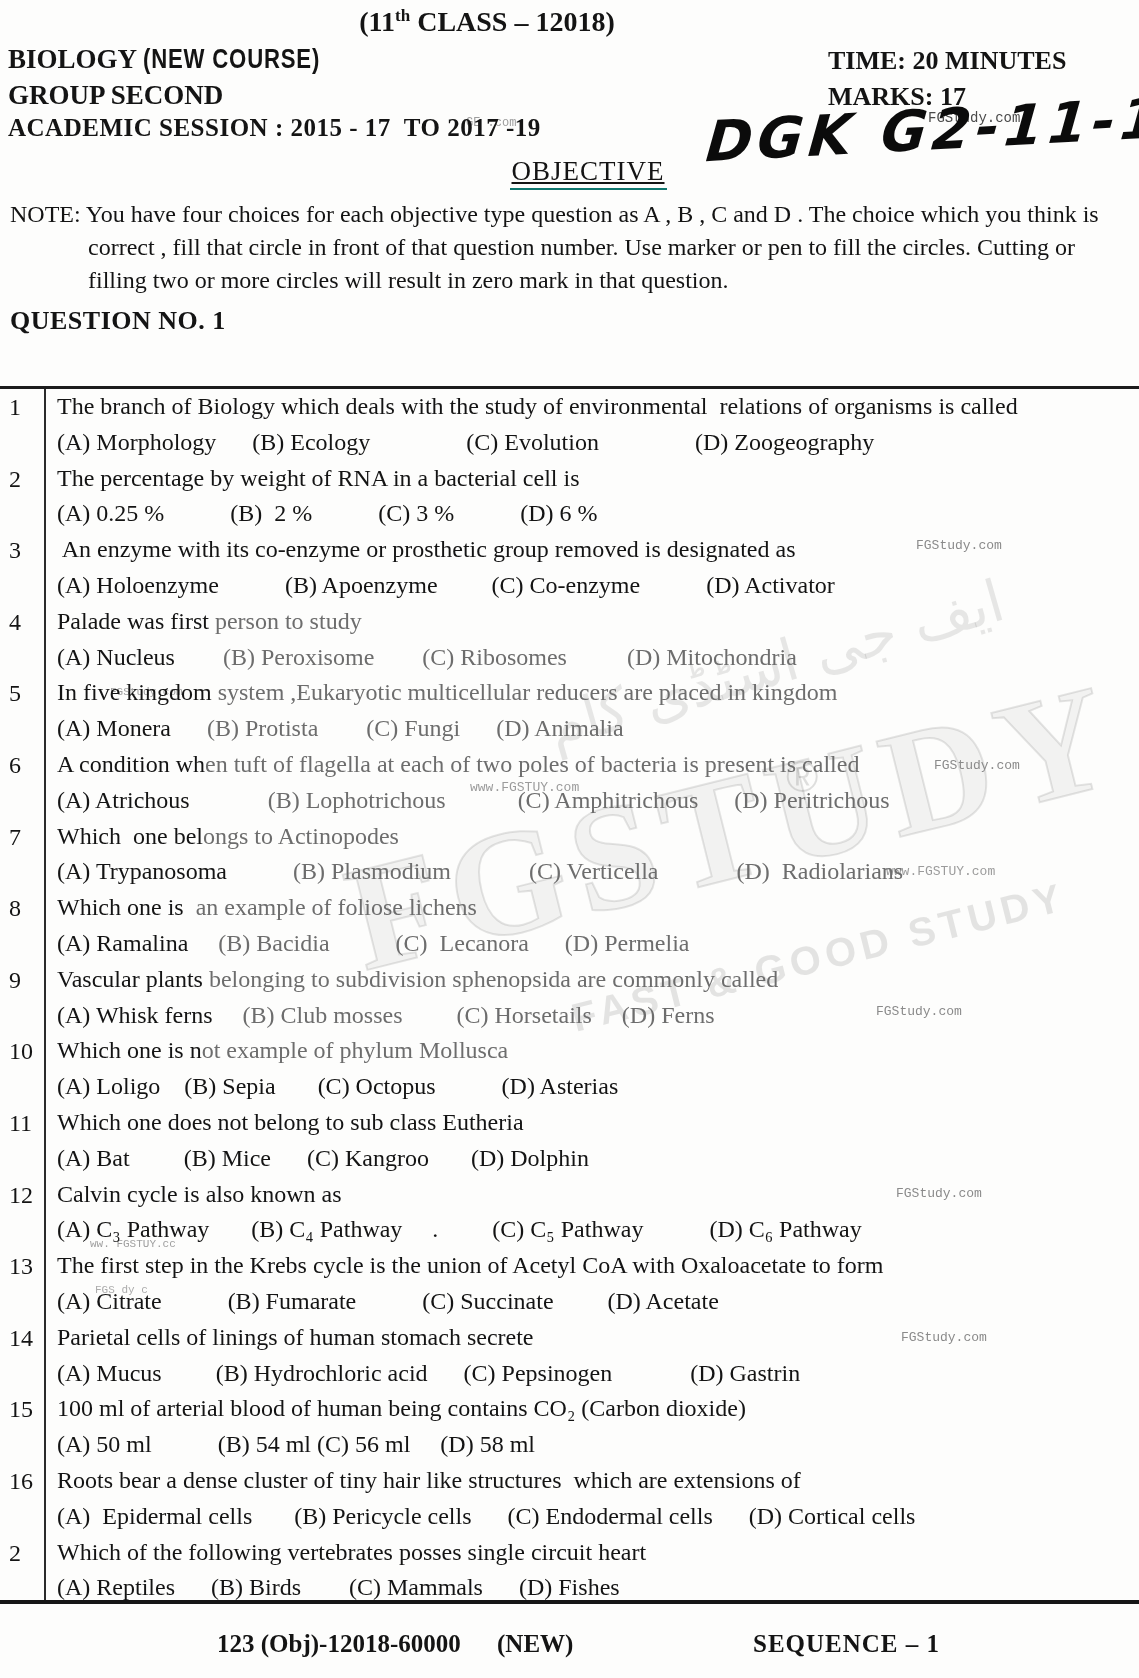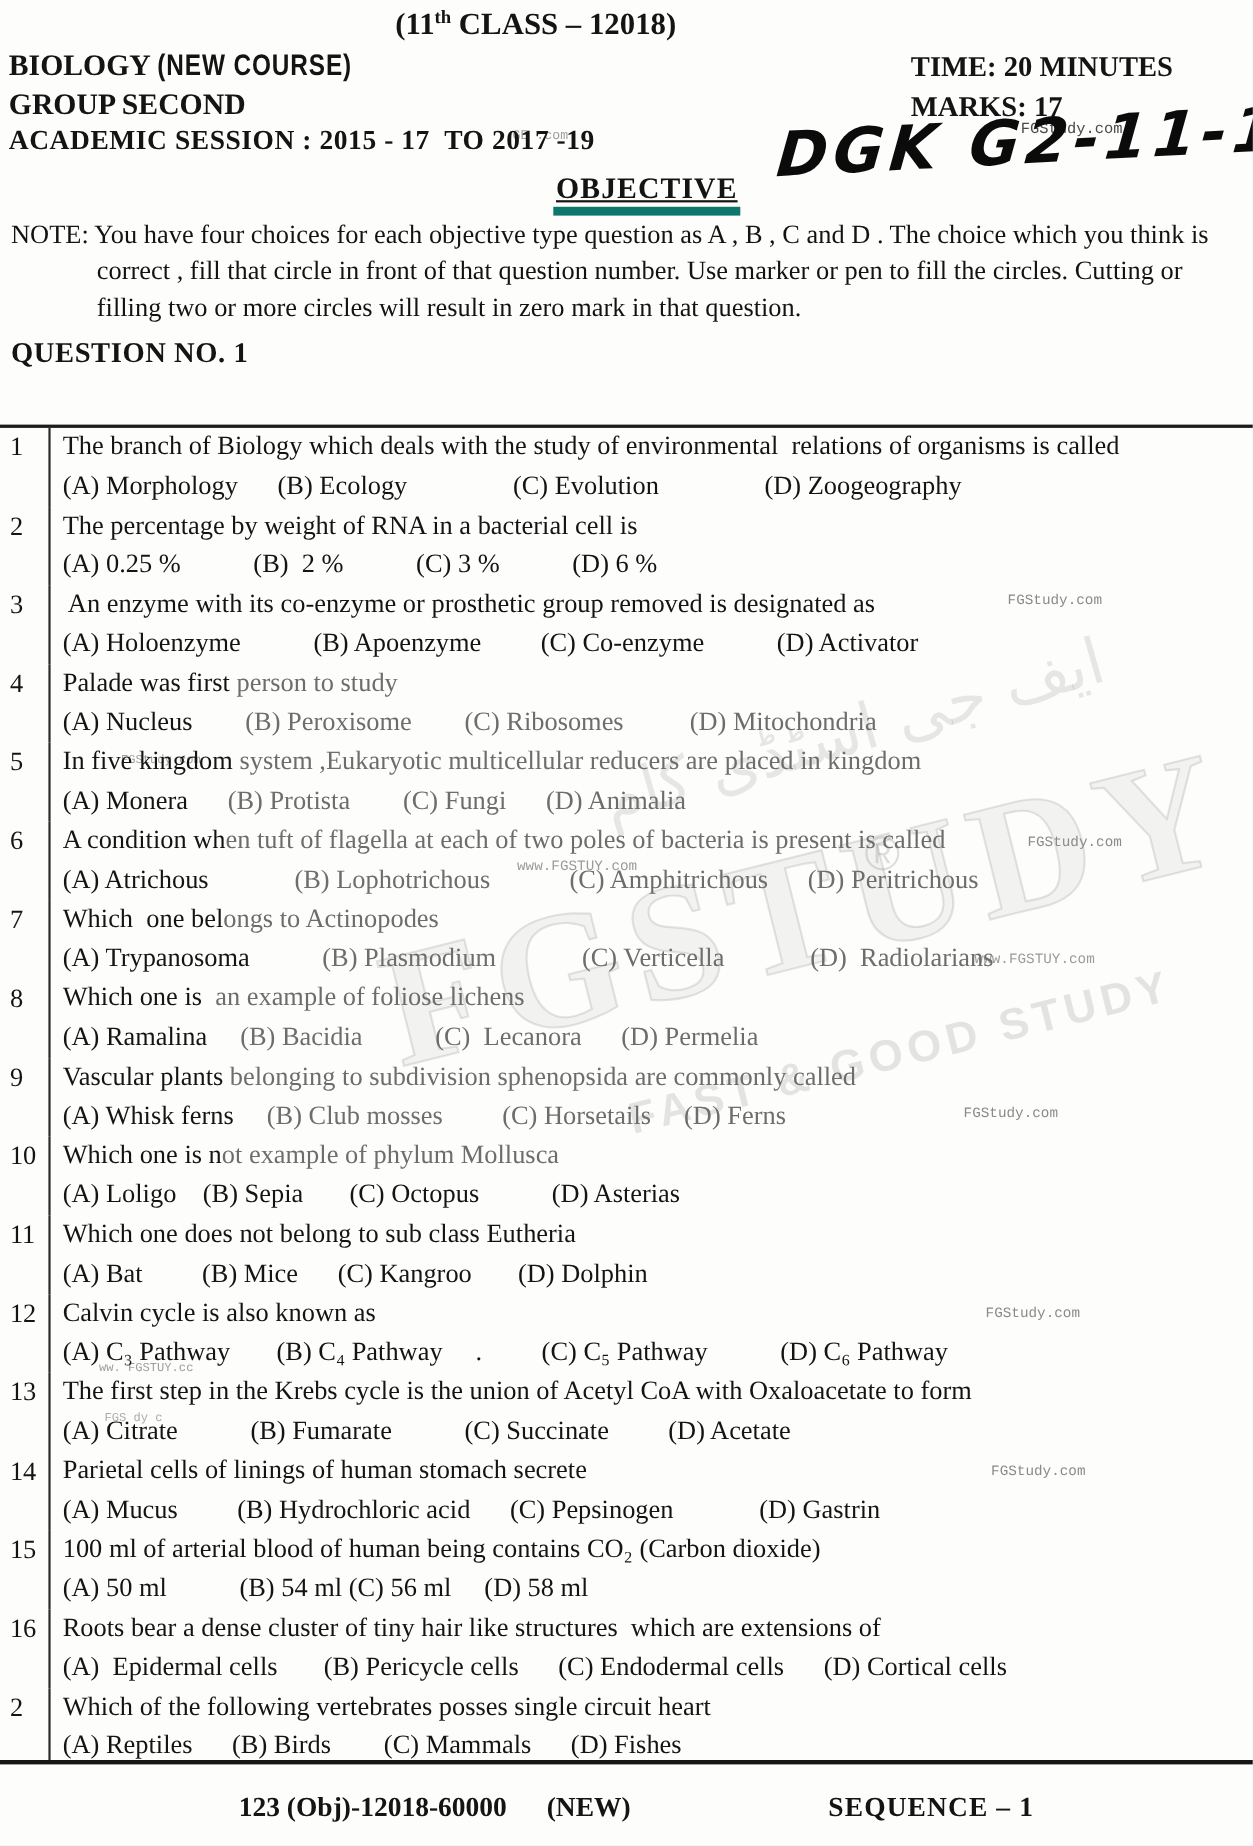--- a/index.html
+++ b/index.html
@@ -12,22 +12,22 @@
   
   .doc-title{left:0;top:6px;width:974px;text-align:center;font-size:28px;font-weight:bold;}
   .doc-title sup{font-size:17px;}
   .subject-line{left:8px;top:44px;font-size:27px;font-weight:bold;}
   .course-tag{display:inline-block;font-family:"Liberation Sans",sans-serif;transform:scaleX(.82);transform-origin:left center;letter-spacing:1px;}
   .group-line{left:8px;top:80px;font-size:27px;font-weight:bold;}
   .session-line{left:8px;top:114px;font-size:25px;font-weight:bold;letter-spacing:.5px;}
   .time-line{left:828px;top:46px;font-size:26px;font-weight:bold;}
   .marks-line{left:828px;top:82px;font-size:26px;font-weight:bold;}
   .objective-wrap{left:0;top:138px;width:1160px;text-align:center;}
-  .objective-word{display:inline-block;font-size:27px;font-weight:bold;letter-spacing:1px;
-    text-decoration:underline;border-bottom:8px solid #0f766e;padding:0 2px 1px 2px;}
+  .objective-word{display:inline-block;font-size:27px;font-weight:normal;letter-spacing:1px;
+    text-decoration:underline;border-bottom:2px solid #0f766e;padding:0 2px 1px 2px;}
   .handwriting{
     left:706px;top:96px;font-family:"DejaVu Sans",sans-serif;font-style:italic;font-weight:bold;
     font-size:56px;letter-spacing:5px;transform:rotate(-3deg) skewX(-8deg);color:#0b0b0b;white-space:nowrap;
   }
   
   .note-block{
     position:absolute;left:10px;top:198px;width:1032px;
     font-size:24px;line-height:33px;white-space:normal;
     padding-left:78px;text-indent:-78px;color:#131313;
   }

